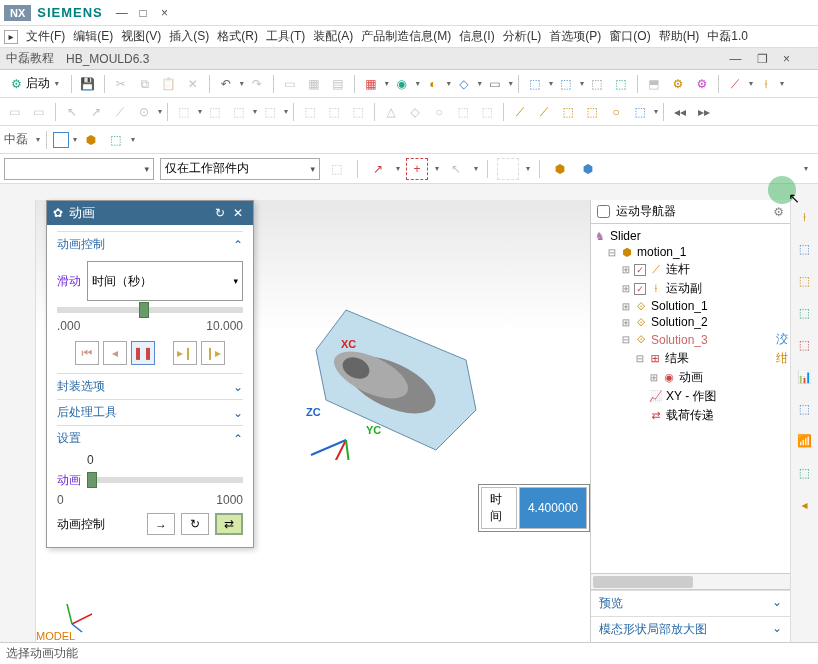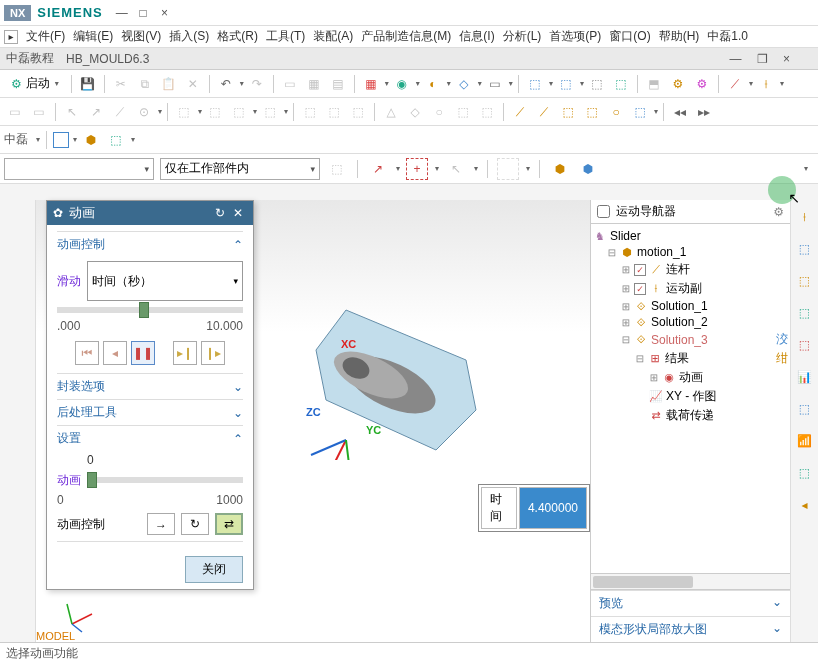--- a/index.html
+++ b/index.html
@@ -475,23 +475,20 @@
     </div>
 
     <div class="mode-row">
       <label>动画控制</label>
       <span style="flex:1"></span>
       <span class="mode-btn">→</span>
       <span class="mode-btn">↻</span>
       <span class="mode-btn sel">⇄</span>
     </div>
 
-    <div style="border-top:1px solid #ddd;padding-top:6px;overflow:hidden">
-      <button class="close-btn">关闭</button>
-    </div>
   </div>
 </div>
 
 <div class="cursor-ind"></div>
 <div class="cursor-arrow">↖</div>
 
 <div class="statusbar">
   <span>选择动画功能</span>
 </div>
 

